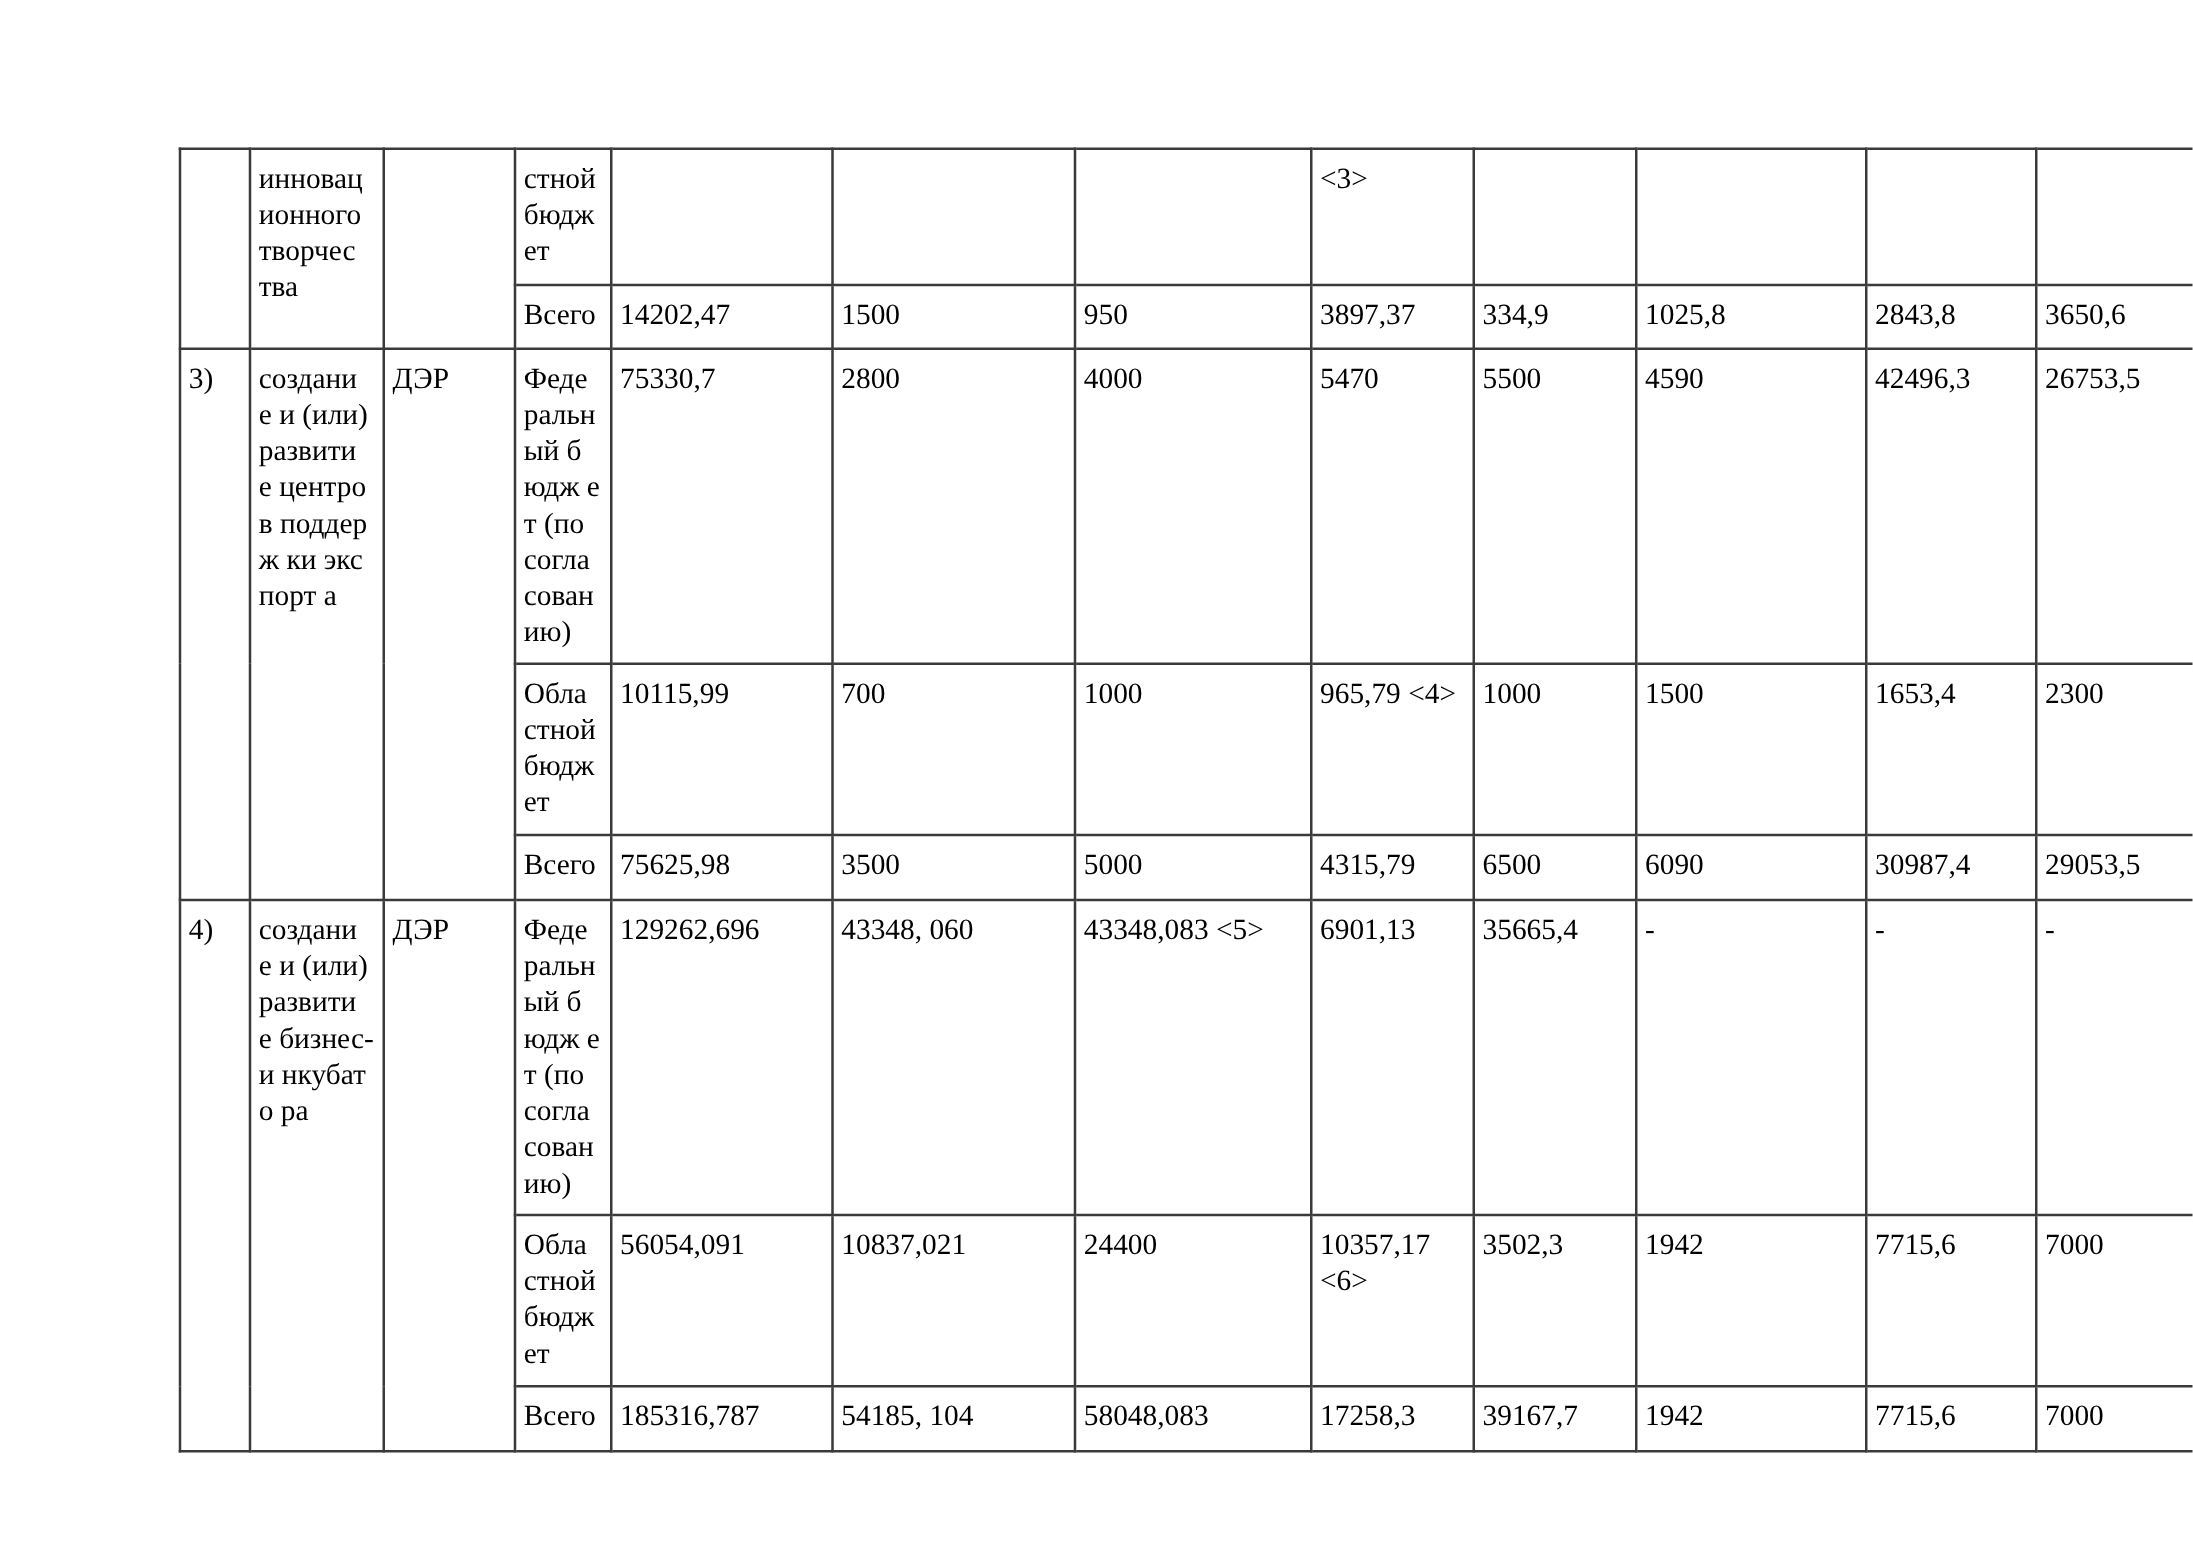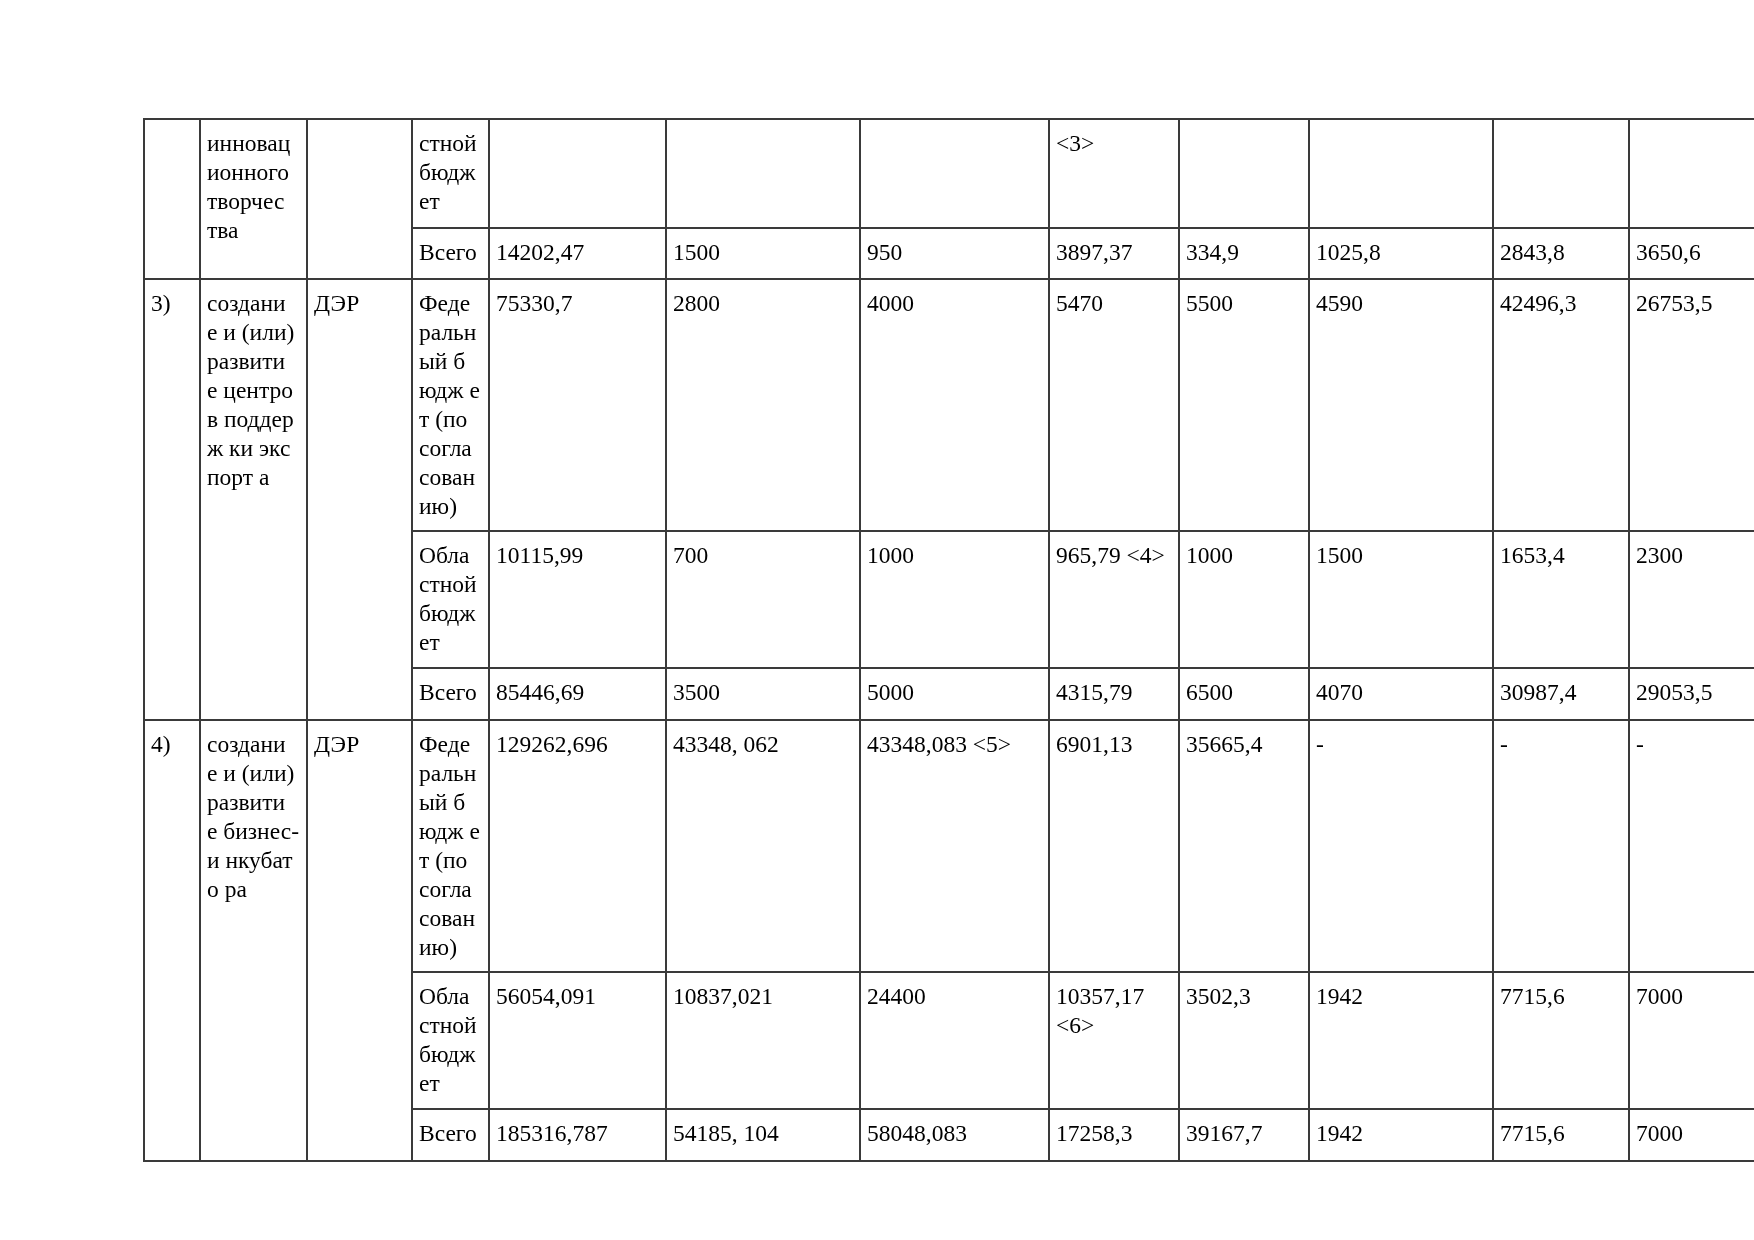--- a/index.html
+++ b/index.html
@@ -80,37 +80,37 @@
     <td>700</td>
     <td>1000</td>
     <td>965,79 &lt;4&gt;</td>
     <td>1000</td>
     <td>1500</td>
     <td>1653,4</td>
     <td>2300</td>
   </tr>
   <tr class="rt">
     <td>Всего</td>
-    <td>85446,69</td>
+    <td>75625,98</td>
     <td>3500</td>
     <td>5000</td>
     <td>4315,79</td>
     <td>6500</td>
-    <td>4070</td>
+    <td>6090</td>
     <td>30987,4</td>
     <td>29053,5</td>
   </tr>
 
   <tr class="rf">
     <td rowspan="3">4)</td>
     <td rowspan="3" class="wrap">создани е и (или) развити е бизнес-и нкубато ра</td>
     <td rowspan="3">ДЭР</td>
     <td class="wrap">Феде ральн ый бюдж ет (по согла сован ию)</td>
     <td>129262,696</td>
-    <td>43348, 062</td>
+    <td>43348, 060</td>
     <td>43348,083 &lt;5&gt;</td>
     <td>6901,13</td>
     <td>35665,4</td>
     <td>-</td>
     <td>-</td>
     <td>-</td>
   </tr>
   <tr class="ro">
     <td class="wrap">Обла стной бюдж ет</td>
     <td>56054,091</td>

